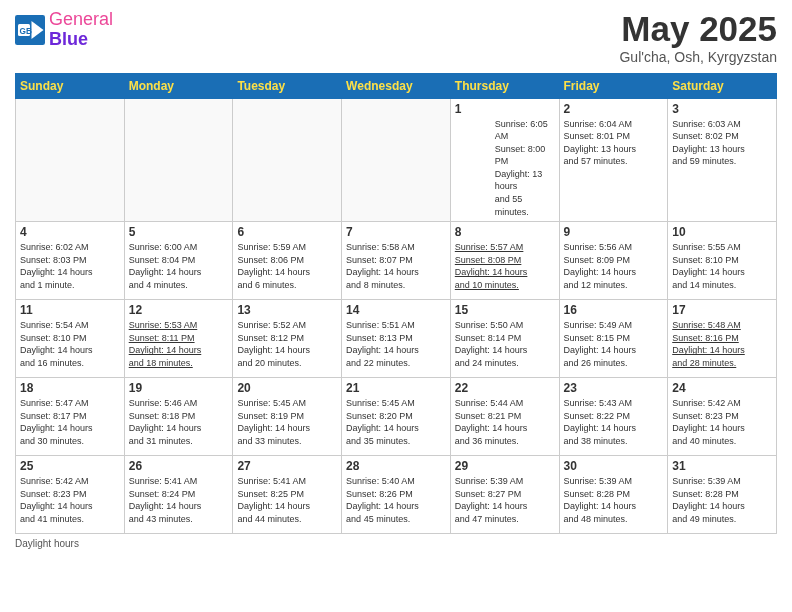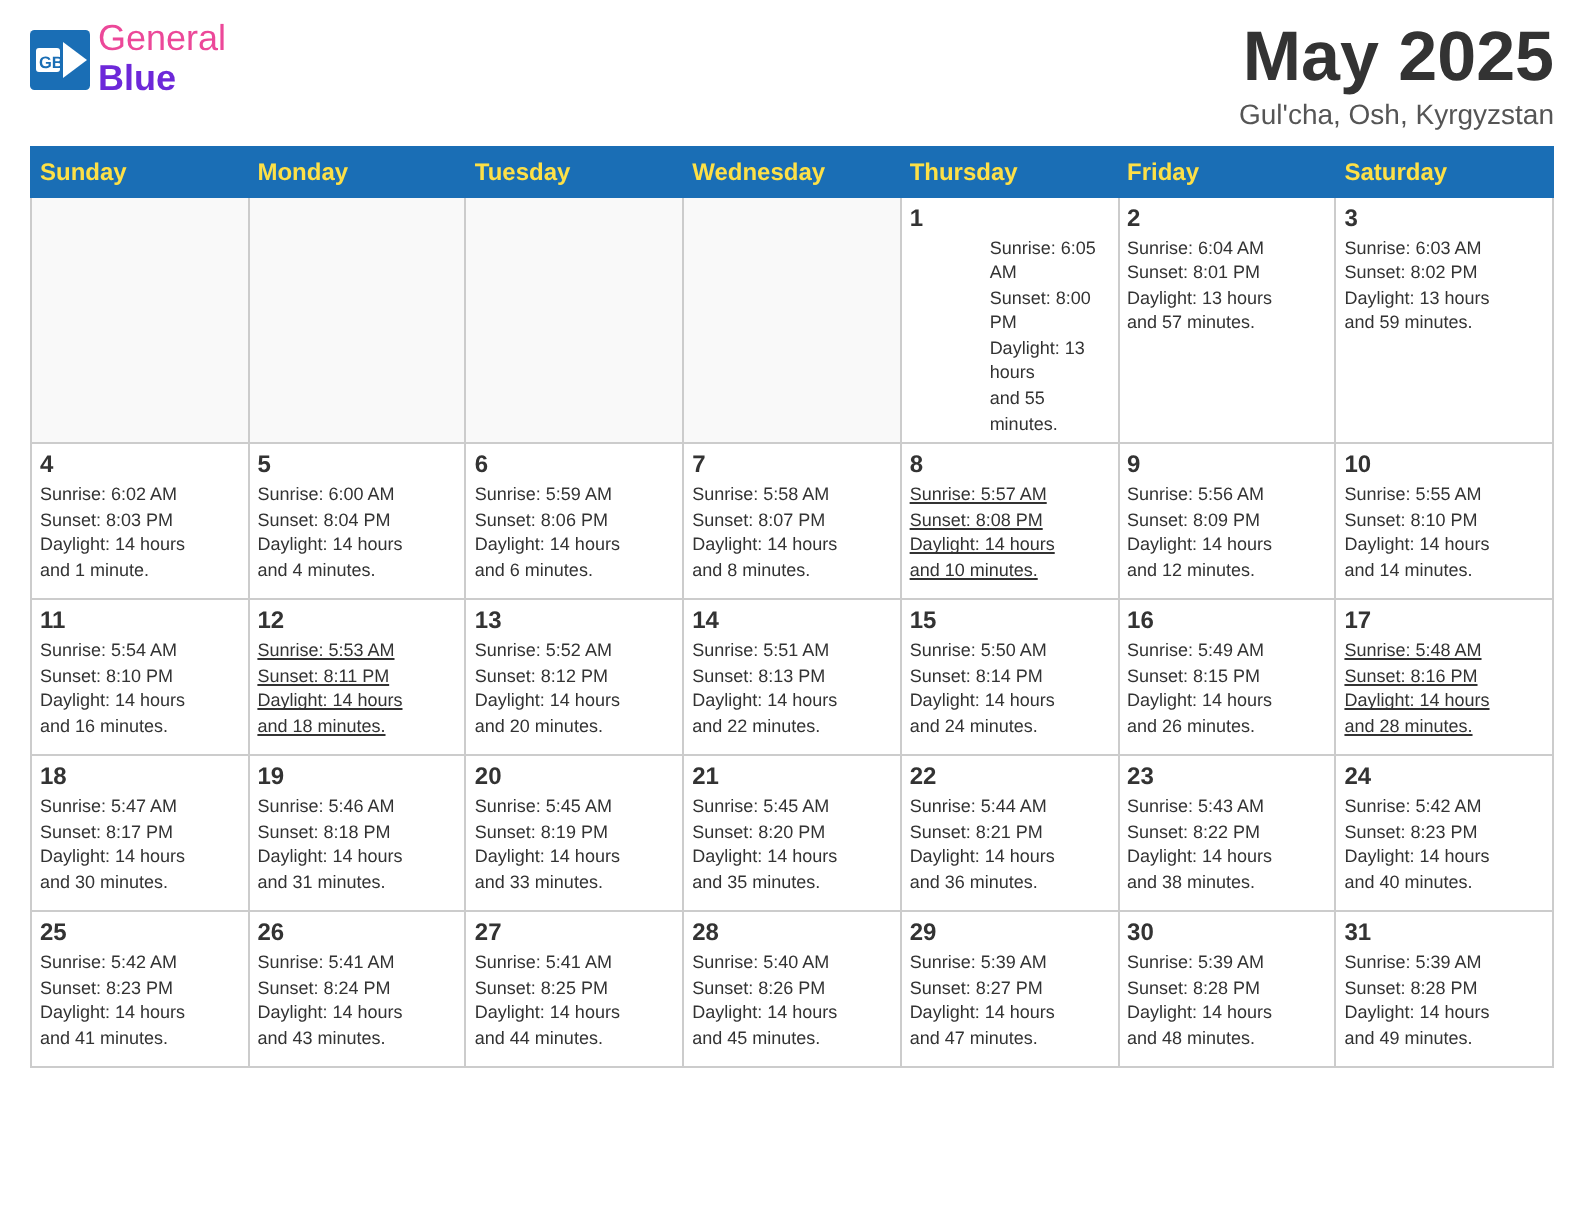--- a/index.html
+++ b/index.html
@@ -369,13 +369,16 @@
             <span class="day-num">31</span>
             <div class="day-info" style="white-space: pre-line;">Sunrise: 5:39 AM
 Sunset: 8:28 PM
 Daylight: 14 hours
 and 49 minutes.</div>
           </td>
         </tr>
       </tbody>
   </table>
 
+  <div class="footer-note">
+    <span>Daylight hours</span>
+  </div>
 </div>
 
 </body></html>

